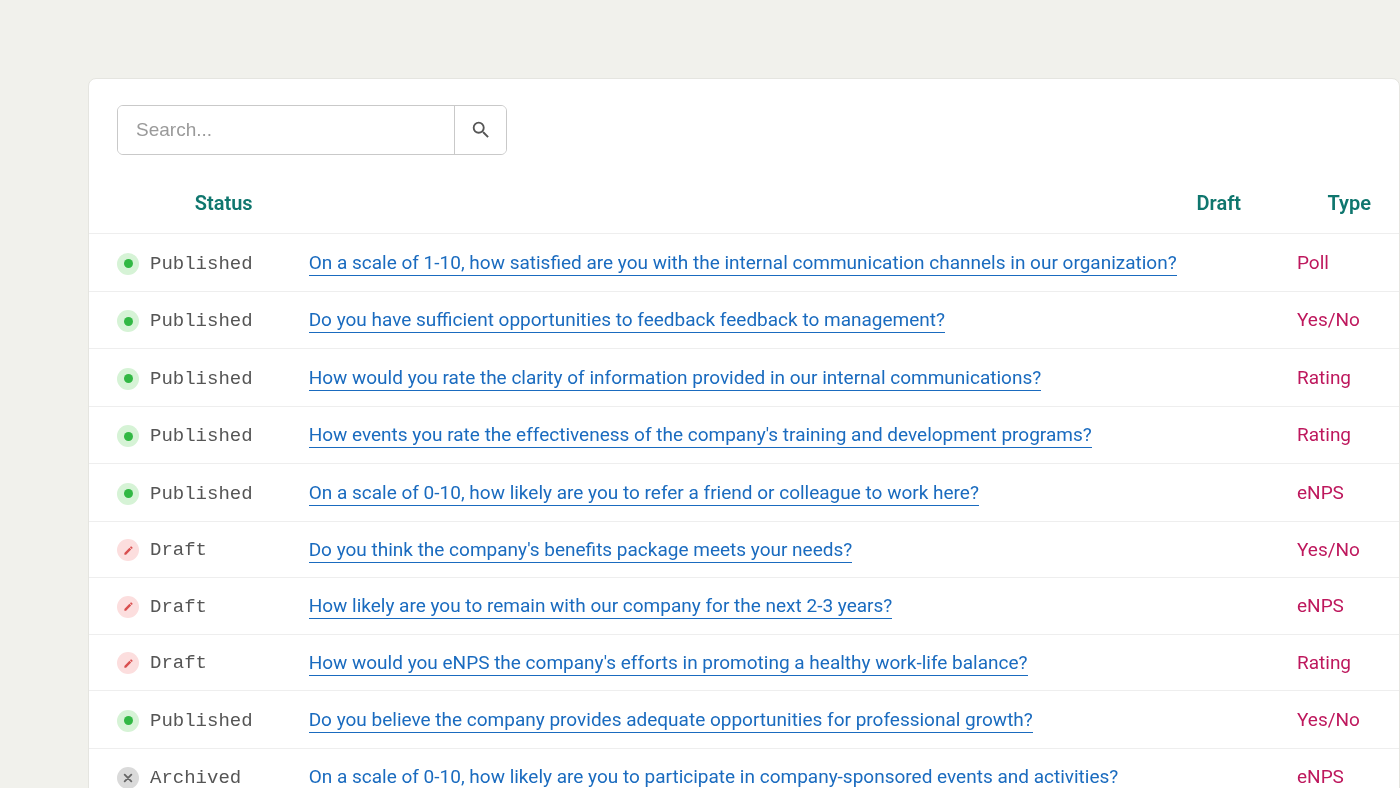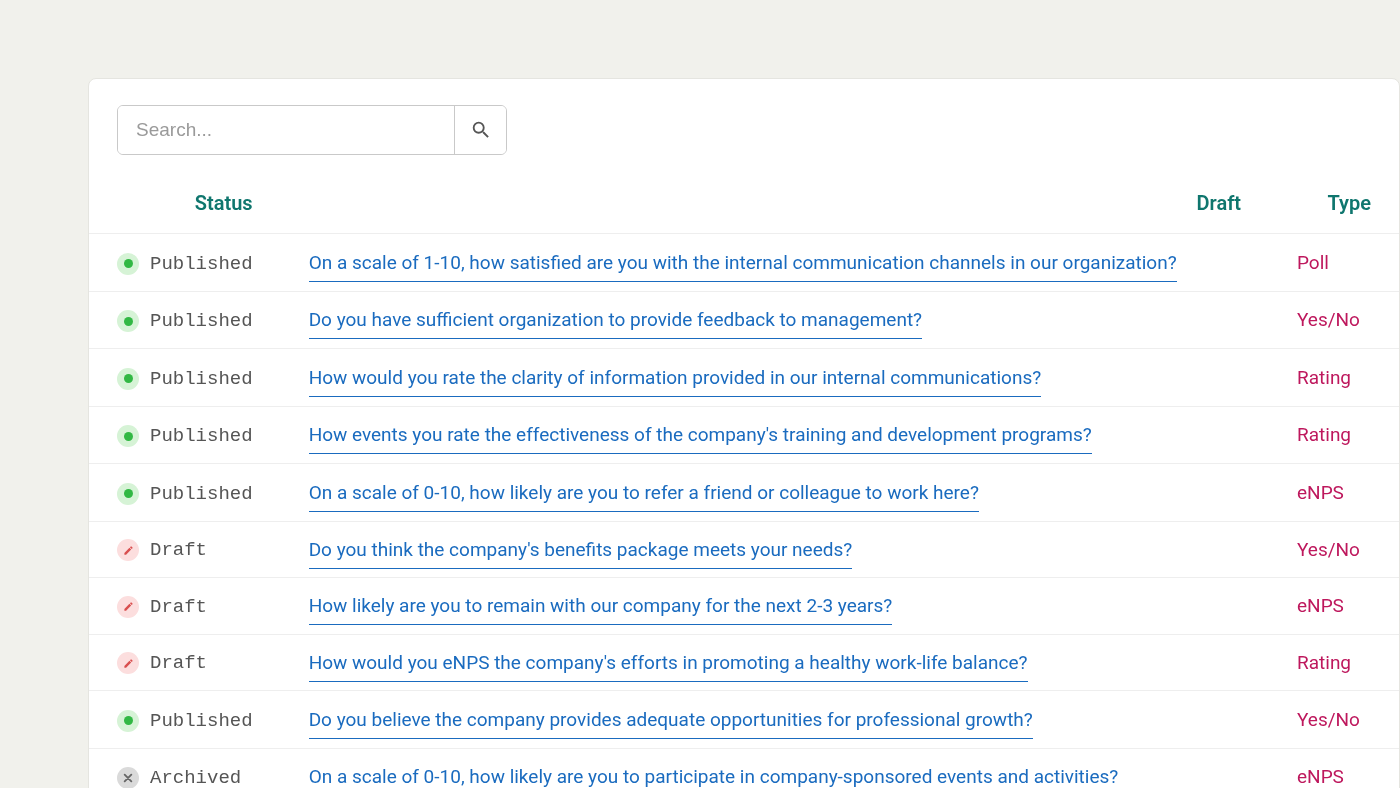--- a/index.html
+++ b/index.html
@@ -86,21 +86,21 @@
     .status-draft { background: #fcdede; }
     .status-draft svg { width: 11px; height: 11px; fill: #d94f4f; }
     .status-archived { background: #dadada; }
     .status-archived svg { width: 10px; height: 10px; }
     .status-archived svg path { stroke: #666666; stroke-width: 2.2; stroke-linecap: round; }
 
     .survey-link {
       color: #1a6bbf;
       text-decoration: none;
       border-bottom: 1px solid #1a6bbf;
-      padding-bottom: 7px;
+      padding-bottom: 1px;
     }
     .type-text { color: #be185d; }
   </style>
 </head>
 <body>
 
 <div class="page-wrapper">
   <div class="card">
 
     <div class="search-row">
@@ -133,21 +133,21 @@
             <td><a href="#" class="survey-link">On a scale of 1-10, how satisfied are you with the internal communication channels in our organization?</a></td>
             <td class="type-cell"><span class="type-text">Poll</span></td>
           </tr>
           <tr>
             <td class="status-cell"><span class="status">
                 <span class="status-icon status-published">
                   <span class="dot"></span>
                 </span>
                 <span>Published</span>
               </span></td>
-            <td><a href="#" class="survey-link">Do you have sufficient organization to provide feedback to management?</a></td>
+            <td><a href="#" class="survey-link">Do you have sufficient opportunities to feedback feedback to management?</a></td>
             <td class="type-cell"><span class="type-text">Yes/No</span></td>
           </tr>
           <tr>
             <td class="status-cell"><span class="status">
                 <span class="status-icon status-published">
                   <span class="dot"></span>
                 </span>
                 <span>Published</span>
               </span></td>
             <td><a href="#" class="survey-link">How would you rate the clarity of information provided in our internal communications?</a></td>

